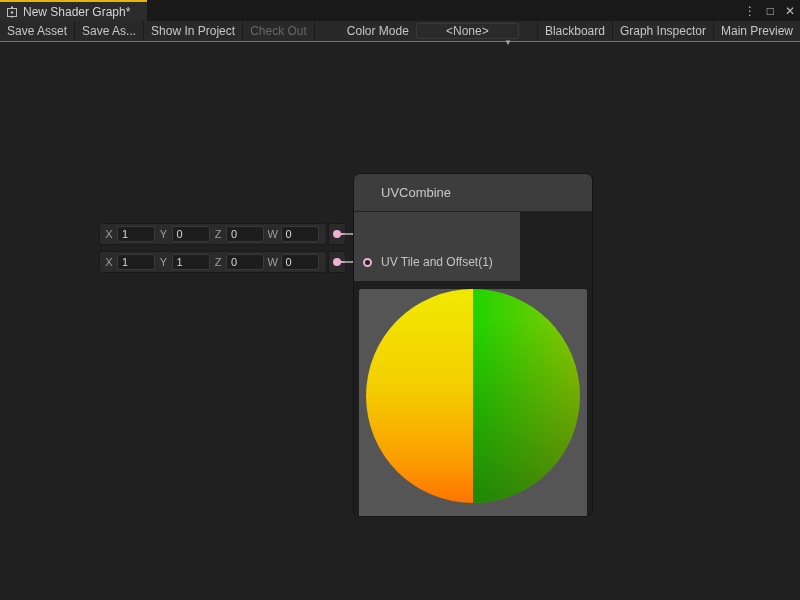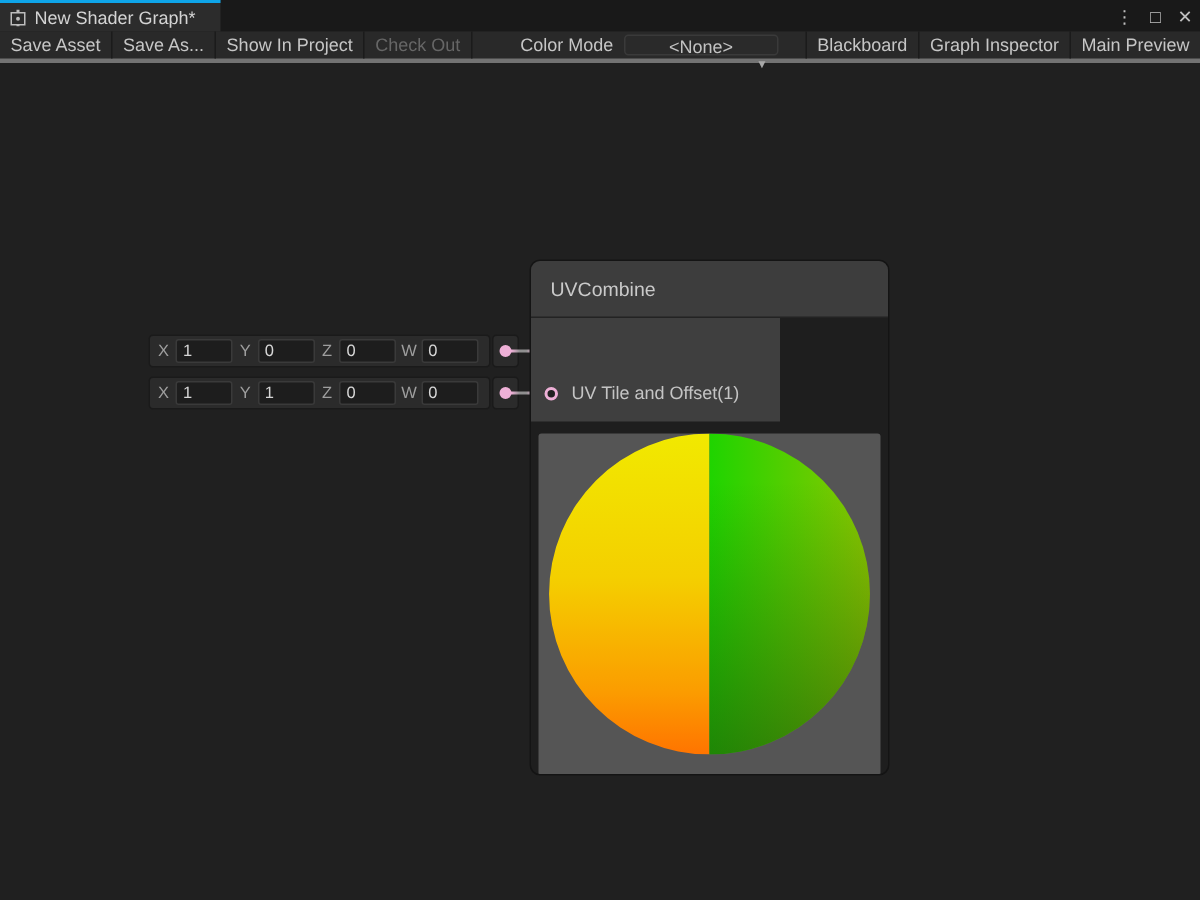--- a/index.html
+++ b/index.html
@@ -2,30 +2,30 @@
 <html><head>
 <meta charset="utf-8">
 <style>
   * { box-sizing: border-box; margin: 0; padding: 0; }
   html,body { width:800px; height:600px; overflow:hidden; }
   body { background:#202020; font-family:"Liberation Sans",sans-serif; position:relative; }
 
   
   .tabbar { position:absolute; top:0; left:0; width:800px; height:21px; background:#191919; }
   .tab { position:absolute; left:0; top:0; width:147px; height:21px; background:#2c2c2c;
-         border-top:2px solid #0ea5e9; display:flex; align-items:center; gap:5px;
+         border-top:2px solid #eab308; display:flex; align-items:center; gap:5px;
          padding-left:6px; color:#d4d4d4; font-size:12px; }
   .tab-icon { display:flex; align-items:center; }
   .win-controls { position:absolute; right:5px; top:0; height:21px; display:flex;
                   align-items:center; gap:11px; color:#bfbfbf; font-size:12px; }
   .win-controls span { cursor:default; line-height:1; }
 
   
   .toolbar { position:absolute; top:21px; left:0; width:800px; height:21px; background:#292929;
-             border-bottom:3px solid #737373; display:flex; align-items:stretch;
+             border-bottom:1px solid #737373; display:flex; align-items:stretch;
              font-size:12px; color:#c6c6c6; }
   .tb-btn { background:none; border:none; border-right:1px solid #1b1b1b; color:#c6c6c6;
             font-family:inherit; font-size:12px; padding:0 7px; display:flex; align-items:center; }
   .tb-btn.disabled { color:#666666; }
   .cm-label { margin-left:32px; display:flex; align-items:center; }
   .dropdown { margin:2px 0 2px 7px; width:103px; background:#2a2a2a; border:1px solid #3a3a3a;
               border-radius:3px; display:flex; align-items:center; padding:0 6px; color:#c2c2c2;flex-direction:column; }
   .dd-arrow { margin-left:auto; font-size:8px; color:#a8a8a8; }
   .tb-right { margin-left:auto; display:flex; }
   .tb-right .tb-btn { border-right:none; border-left:1px solid #1b1b1b; }
@@ -45,21 +45,21 @@
               border:1px solid #1a1a1a; border-radius:3px; display:flex; align-items:center;
               justify-content:center; }
   .dot { width:8px; height:8px; border-radius:50%; background:#eeb0d7; }
   .edge { position:absolute; height:2px; width:28px; left:334px;
           background:linear-gradient(90deg,#eeb0d7 0%,#eeb0d7 25%,#8f8f8f 45%,#8f8f8f 60%,#eeb0d7 80%,#eeb0d7 100%); }
 
   
   .node { position:absolute; left:353px; top:131px; width:240px; height:344px; background:#1e1e1e;
           border:1px solid #141414; border-radius:7px; overflow:hidden; }
   .node-header { height:38px; background:#3d3d3d; border-bottom:1px solid #232323;
-                 display:flex; align-items:center; padding-left:13px; color:#cacaca; font-size:13px; }
+                 display:flex; align-items:center; padding-left:27px; color:#cacaca; font-size:13px; }
   .node-body { display:flex; height:69px; }
   .in-col { width:166px; background:#3f3f3f; position:relative; }
   .out-col { flex:1; background:#2c2c2c; position:relative; }
   .port-row { position:absolute; left:0; height:24px; display:flex; align-items:center;
               padding-left:9px; gap:9px; width:100%; }
   .port-row-out { position:absolute; top:12px; right:10px; height:24px; display:flex;
                   align-items:center; gap:7px; }
   .ring { width:9px; height:9px; border-radius:50%; background:#212121; flex:none; }
   .ring.pink { border:2px solid #eeb0d7; }
   .ring.green { border:2px solid #9bd30f; }

